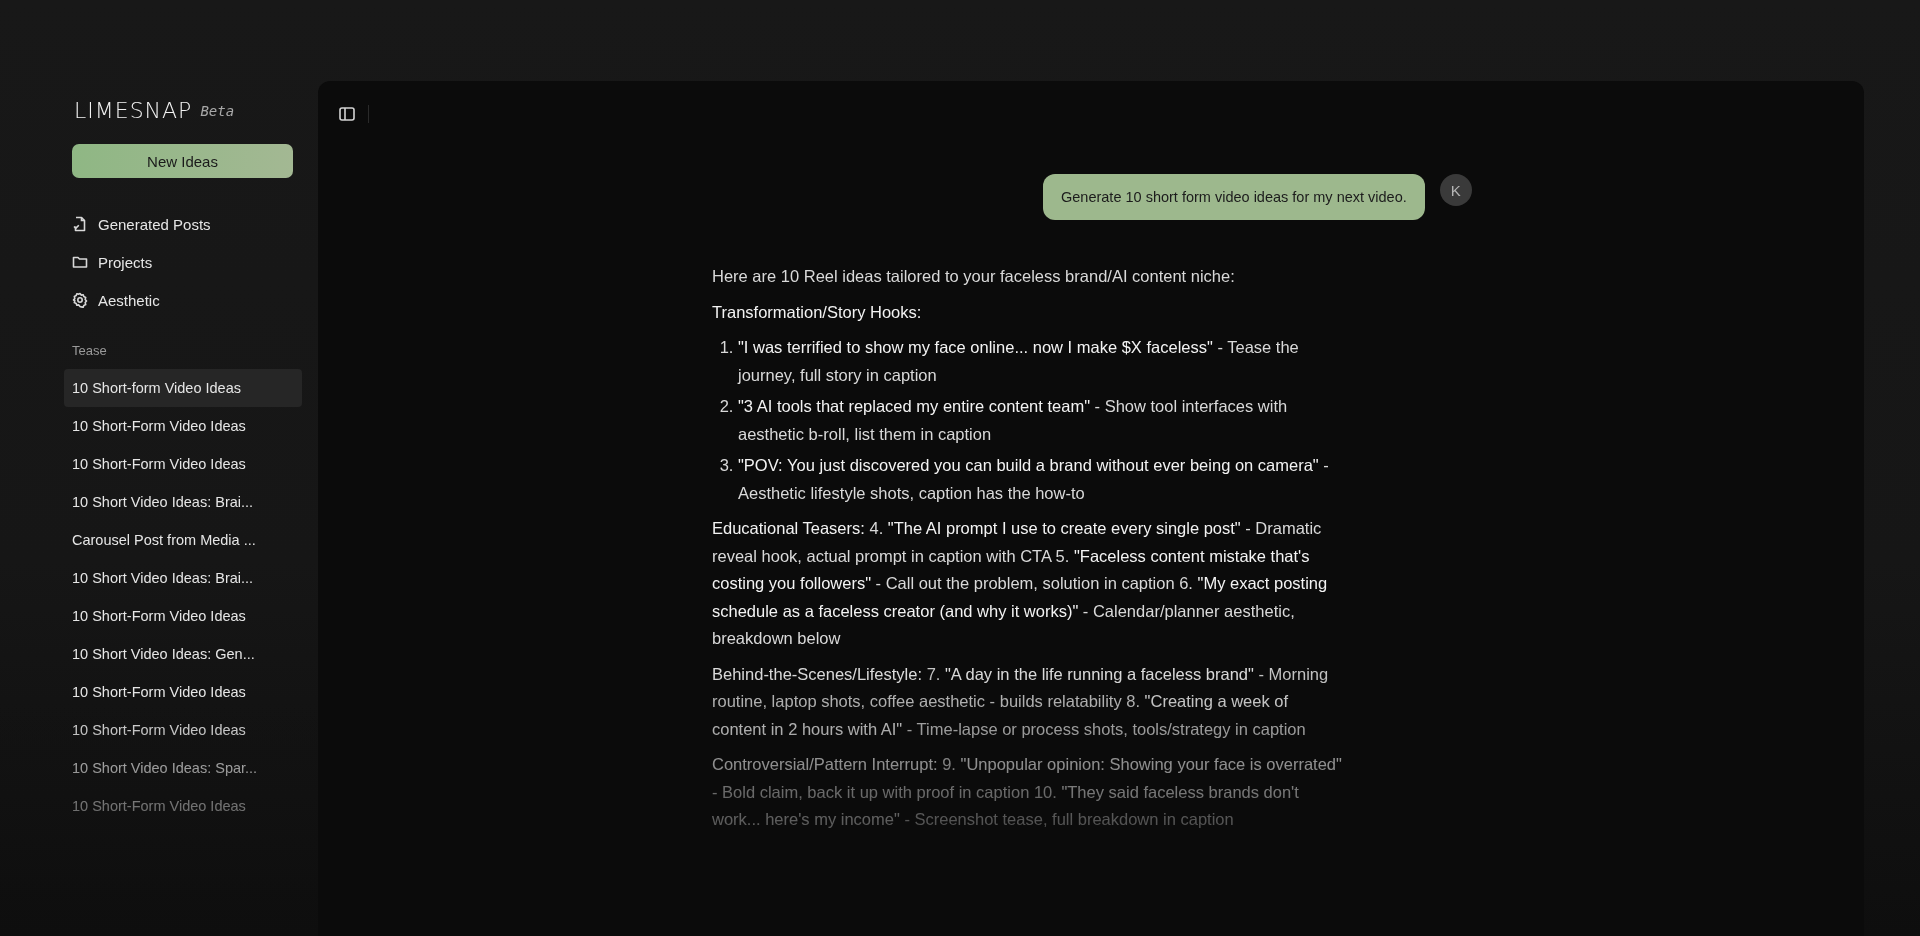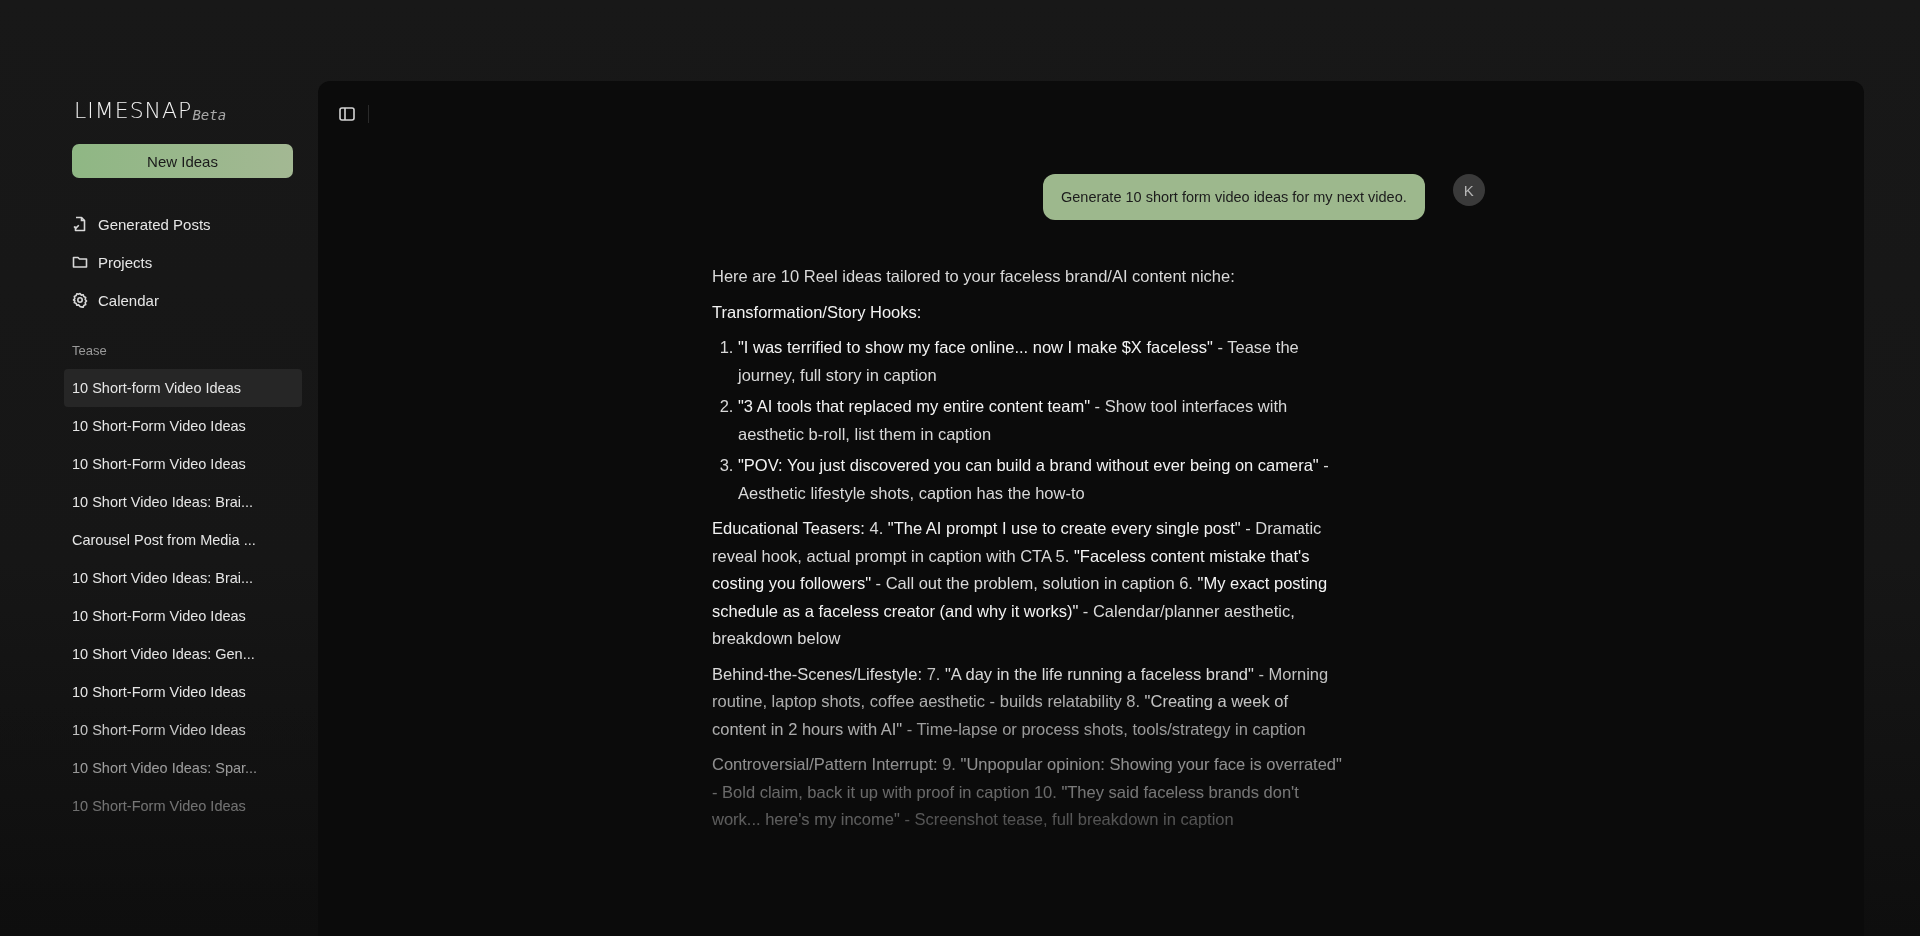--- a/index.html
+++ b/index.html
@@ -10,21 +10,21 @@
     color: #e8e8e8;
   }
   .app { position: relative; width: 1920px; height: 936px; }
 
   
   .sidebar {
     position: absolute; left: 0; top: 0; width: 318px; height: 936px;
   }
   .brand {
     position: absolute; left: 74px; top: 98px;
-    display: flex; align-items: flex-end; gap: 0;
+    display: flex; align-items: center; gap: 8px;
   }
   .brand-name {
     font-family: "DejaVu Sans", sans-serif; font-weight: 300;
     font-size: 22px; letter-spacing: 1px; color: #f2f2f2;
   }
   .brand-tag {
     font-family: "DejaVu Sans Mono", monospace; font-style: italic;
     font-size: 14px; color: #a8a8a8;
   }
   .new-chat {
@@ -65,21 +65,21 @@
   }
   .toggle-sidebar {
     position: absolute; left: 20px; top: 24px; width: 18px; height: 18px; cursor: pointer;
   }
   .toggle-sidebar svg { width: 18px; height: 18px; stroke: #d4d4d4; fill: none; stroke-width: 1.6; }
   .toolbar-divider {
     position: absolute; left: 50px; top: 24px; width: 1px; height: 18px; background: #2a2a2a;
   }
 
   .user-row {
-    position: absolute; left: 725px; top: 93px; display: flex; align-items: flex-start; gap: 28px;
+    position: absolute; left: 725px; top: 93px; display: flex; align-items: flex-start; gap: 15px;
   }
   .user-bubble {
     background: #9db88d; color: #1c1c1c; font-size: 14.5px;
     padding: 15px 18px; border-radius: 12px; white-space: nowrap;
   }
   .avatar {
     width: 32px; height: 32px; border-radius: 50%; background: #3a3a3a;
     color: #b5b5b5; font-size: 15px; display: flex; align-items: center; justify-content: center;
     margin-top: 0px;
   }
@@ -124,21 +124,21 @@
         <svg viewBox="0 0 16 16">
             <path d="M1.5 3.5h4.5l1.5 1.5h7v8h-13z" stroke-linejoin="round"></path>
           </svg>
         <span>Projects</span>
       </div>
       <div class="nav-item">
         <svg viewBox="0 0 16 16">
             <circle cx="8" cy="8" r="2.2"></circle>
             <path d="M8 1.5l1.2 1.6 2-.4.6 1.9 1.9.8-.5 2 1.3 1.6-1.3 1.6.5 2-1.9.8-.6 1.9-2-.4L8 14.5l-1.2-1.6-2 .4-.6-1.9-1.9-.8.5-2L1.5 8l1.3-1.6-.5-2 1.9-.8.6-1.9 2 .4z" stroke-linejoin="round"></path>
           </svg>
-        <span>Calendar</span>
+        <span>Aesthetic</span>
       </div>
     </nav>
 
     <div class="chats-label">Tease</div>
 
     <div class="chat-list">
       <div class="chat-item active">10 Short-form Video Ideas</div>
       <div class="chat-item">10 Short-Form Video Ideas</div>
       <div class="chat-item">10 Short-Form Video Ideas</div>
       <div class="chat-item">10 Short Video Ideas: Brai...</div>

